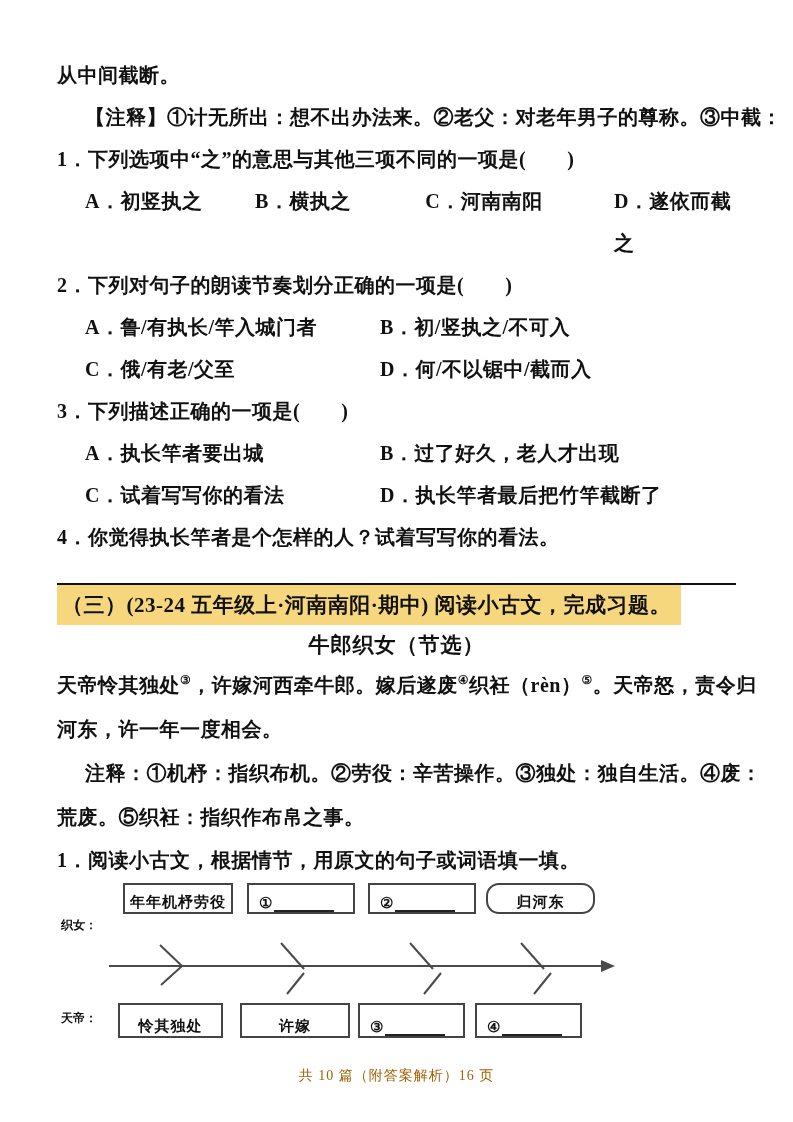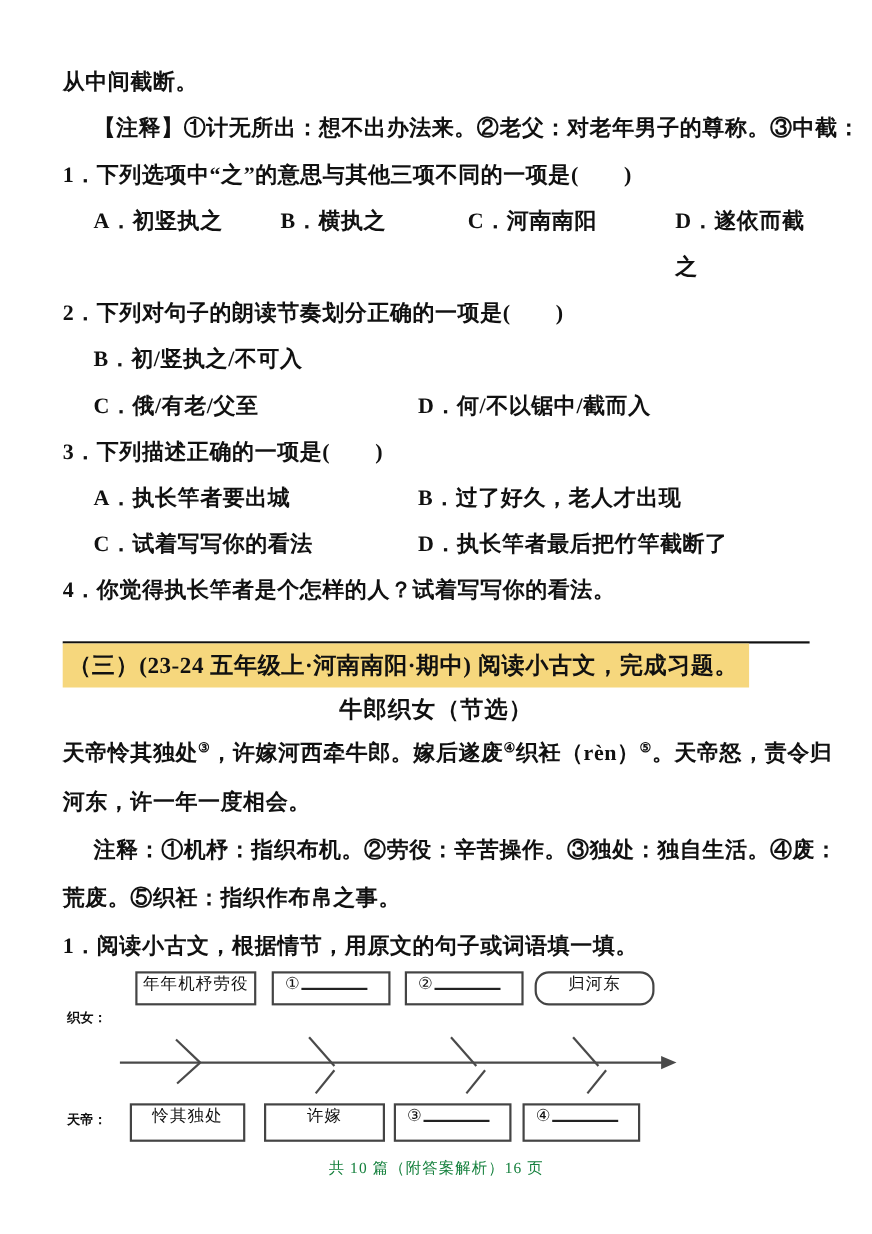--- a/index.html
+++ b/index.html
@@ -53,64 +53,65 @@
   .diagram{
     position:relative;
     width:679px;height:168px;
     margin-top:0;
   }
   .fbox{
     position:absolute;
     box-sizing:border-box;
     border:2px solid #444;
     background:#fff;
-    font-size:15px;font-weight:400;
-    display:flex;align-items:flex-start;justify-content:center;
+    font-size:15px;font-weight:700;
+    display:flex;align-items:flex-end;justify-content:center;
     letter-spacing:1px;
     white-space:nowrap;
   }
   .fbox.blankbox{justify-content:flex-start;padding-left:10px;letter-spacing:0;}
   .blankline{
     display:inline-block;
     width:60px;height:13px;
     border-bottom:2px solid #222;
     margin-left:2px;
   }
   .rolelabel{
     position:absolute;left:4px;
     font-size:12px;font-weight:700;
     white-space:nowrap;
     text-align:right;
   }
   .fish{position:absolute;left:0;top:0;}
   .footer{
-    margin-top:4px;
+    margin-top:18px;
     text-align:center;
     font-size:14px;font-weight:400;
-    color:#15803d;letter-spacing:1px;
+    color:#a16207;letter-spacing:1px;
   }
 </style>
 </head>
 <body>
 
 <div class="page">
 
   <p class="line">从中间截断。</p>
   <p class="line indent2">【注释】①计无所出：想不出办法来。②老父：对老年男子的尊称。③中截：</p>
 
   <p class="line">1．下列选项中“之”的意思与其他三项不同的一项是(　　)</p>
   <div class="optrow">
     <span class="o1">A．初竖执之</span>
     <span class="o2">B．横执之</span>
     <span class="o3">C．河南南阳</span>
     <span>D．遂依而截之</span>
   </div>
 
   <p class="line">2．下列对句子的朗读节奏划分正确的一项是(　　)</p>
   <div class="optrow2">
+    <span class="colA">A．鲁/有执长/竿入城门者</span>
     <span>B．初/竖执之/不可入</span>
   </div>
   <div class="optrow2">
     <span class="colA">C．俄/有老/父至</span>
     <span>D．何/不以锯中/截而入</span>
   </div>
 
   <p class="line">3．下列描述正确的一项是(　　)</p>
   <div class="optrow2">
     <span class="colA">A．执长竿者要出城</span>

